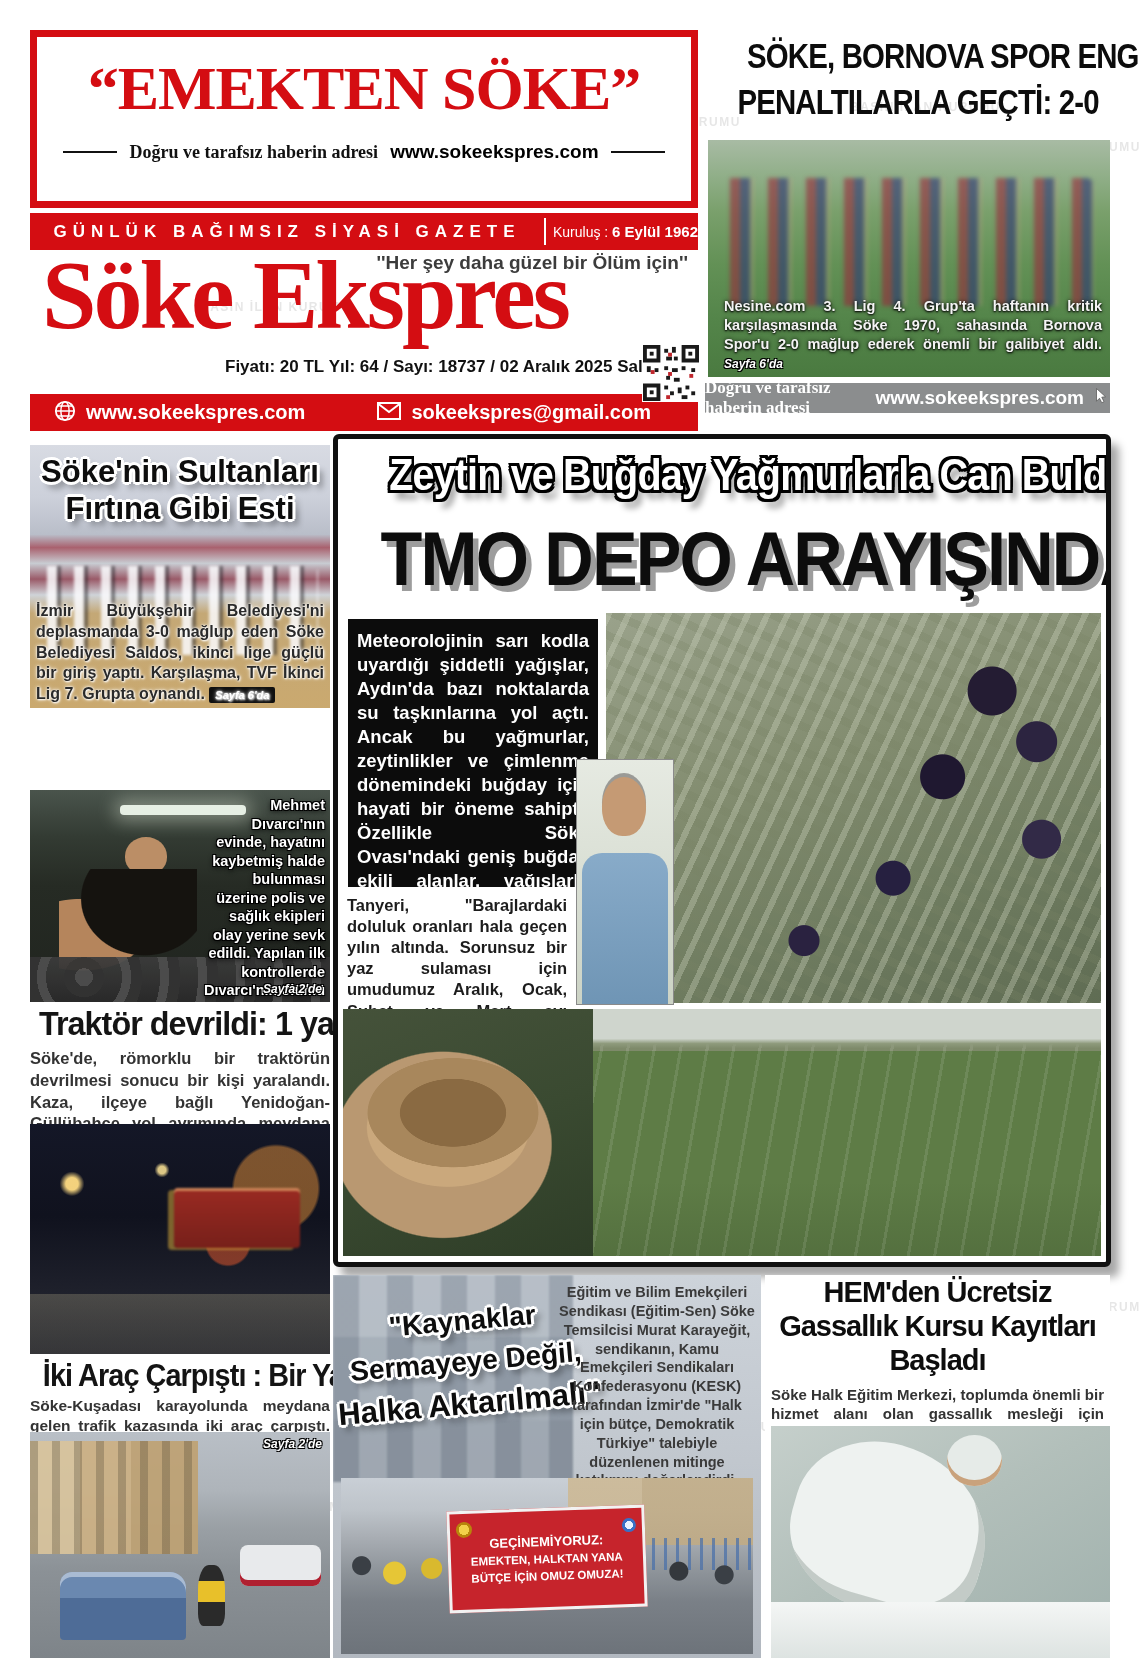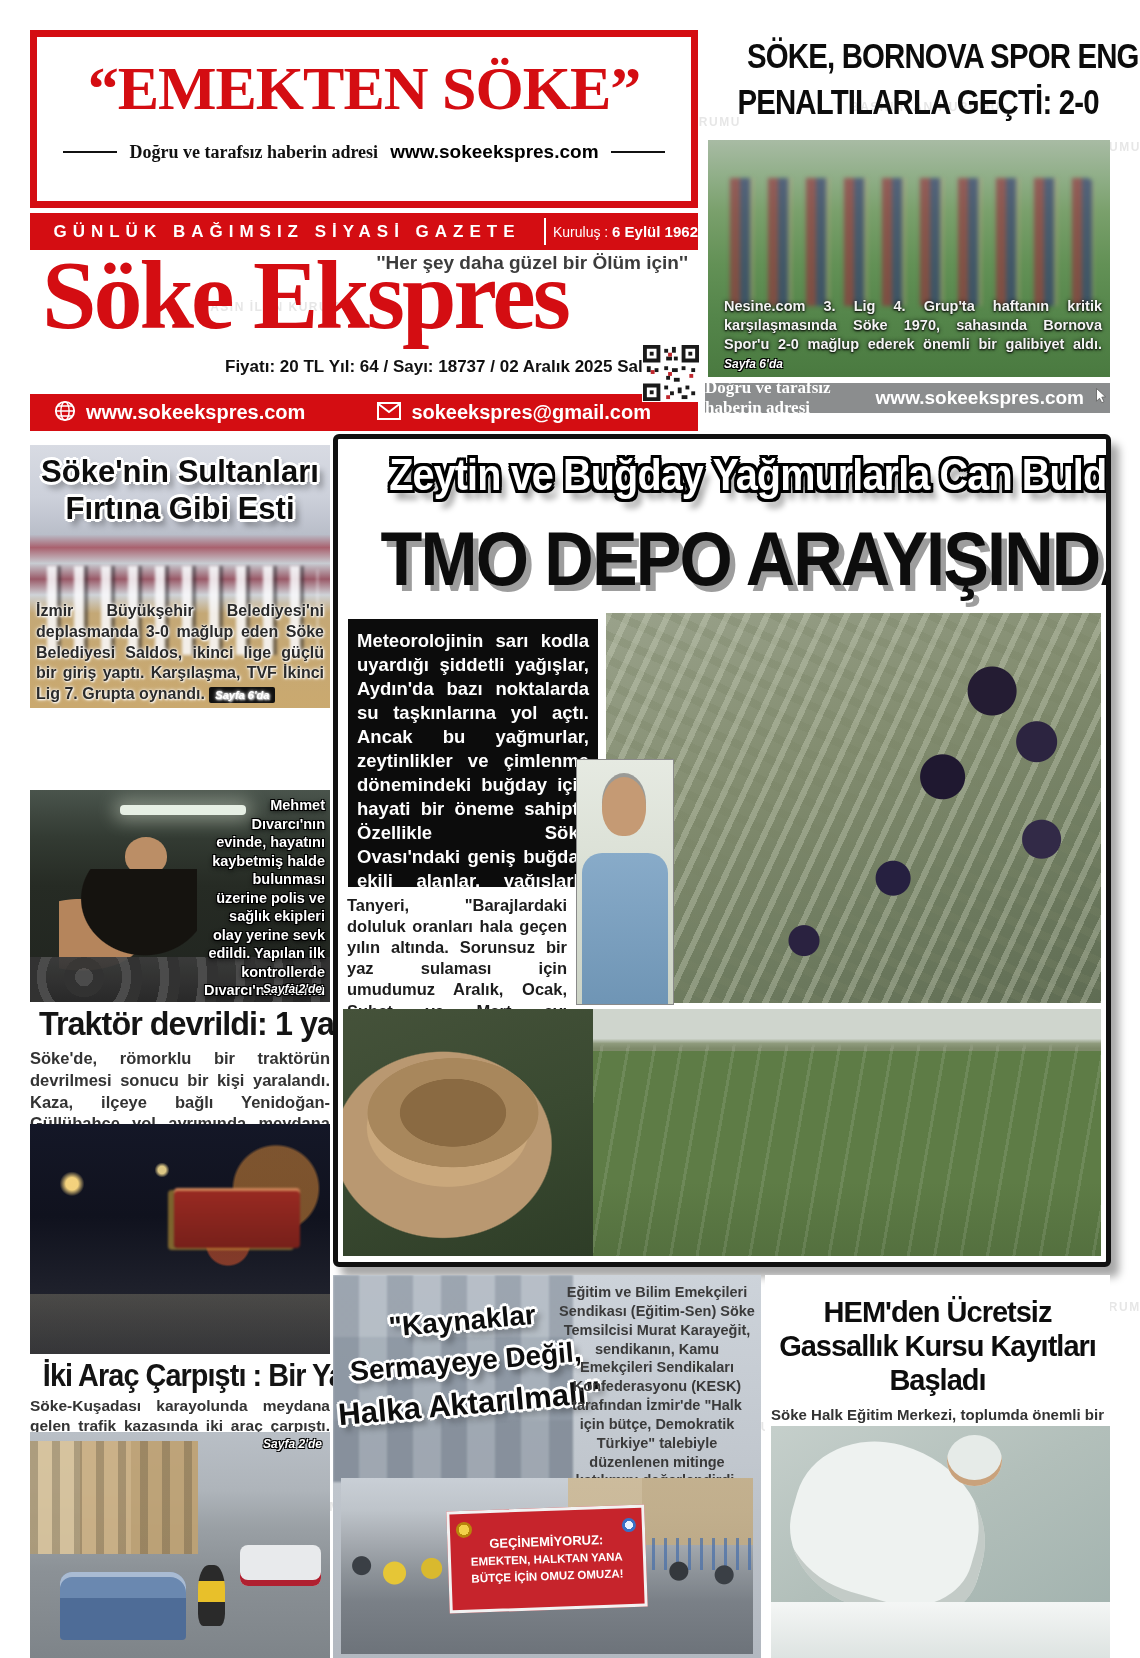--- a/index.html
+++ b/index.html
@@ -170,21 +170,21 @@
   .banner{position:absolute;left:26%;top:17%;width:48%;height:58%;background:#c6242c;border:3px solid #f2f2f2;transform:rotate(-2deg);
     display:flex;flex-direction:column;align-items:center;justify-content:center;gap:3px;padding:4px 6px;text-align:center;}
   .banner::before{content:"";position:absolute;left:6px;top:8px;width:16px;height:16px;border-radius:50%;background:radial-gradient(circle,#f2d24a 0 45%,#b8860b 46% 100%);}
   .banner::after{content:"";position:absolute;right:6px;top:10px;width:14px;height:14px;border-radius:50%;background:radial-gradient(circle,#eaf2ff 0 40%,#3a6fc4 41% 100%);}
   .banner .bl{color:#fff;font-weight:800;line-height:1.15;}
   .banner .b1{font-size:13px;}
   .banner .b2,.banner .b3{font-size:11.5px;}
 
   
   .panel-hem{left:765px;top:1275px;width:345px;height:383px;overflow:hidden;background:#fff;}
-  .hem-headline{margin-top:20px;text-align:center;font-weight:900;font-size:29px;line-height:1.18;color:#0d0d0d;letter-spacing:-1px;padding:0 6px;}
+  .hem-headline{margin-top:0;text-align:center;font-weight:900;font-size:29px;line-height:1.18;color:#0d0d0d;letter-spacing:-1px;padding:0 6px;}
   .hem-body{margin-top:7px;padding:0 6px;font-weight:700;font-size:15px;line-height:1.3;color:#333;text-align:justify;}
   .gassal-photo{position:absolute;left:6px;right:0;bottom:0;height:232px;overflow:hidden;
     background:linear-gradient(150deg,#c5cfcb 0%,#b2bfba 45%,#9fb0ac 100%);}
   .gassal-fig{position:absolute;left:6%;top:8%;width:58%;height:72%;background:#eef2f0;border-radius:45% 55% 35% 45%;transform:rotate(16deg);box-shadow:inset -10px -12px 0 rgba(160,172,166,.55);}
   .gassal-head{position:absolute;left:52%;top:4%;width:16%;height:22%;background:#e6ebe8;border-radius:50%;box-shadow:inset 0 -6px 0 #c9a27c;}
   .gassal-table{position:absolute;left:0;right:0;bottom:0;height:24%;background:linear-gradient(#f4f6f5,#dde3e1);}
 </style>
 </head>
 <body>
 

